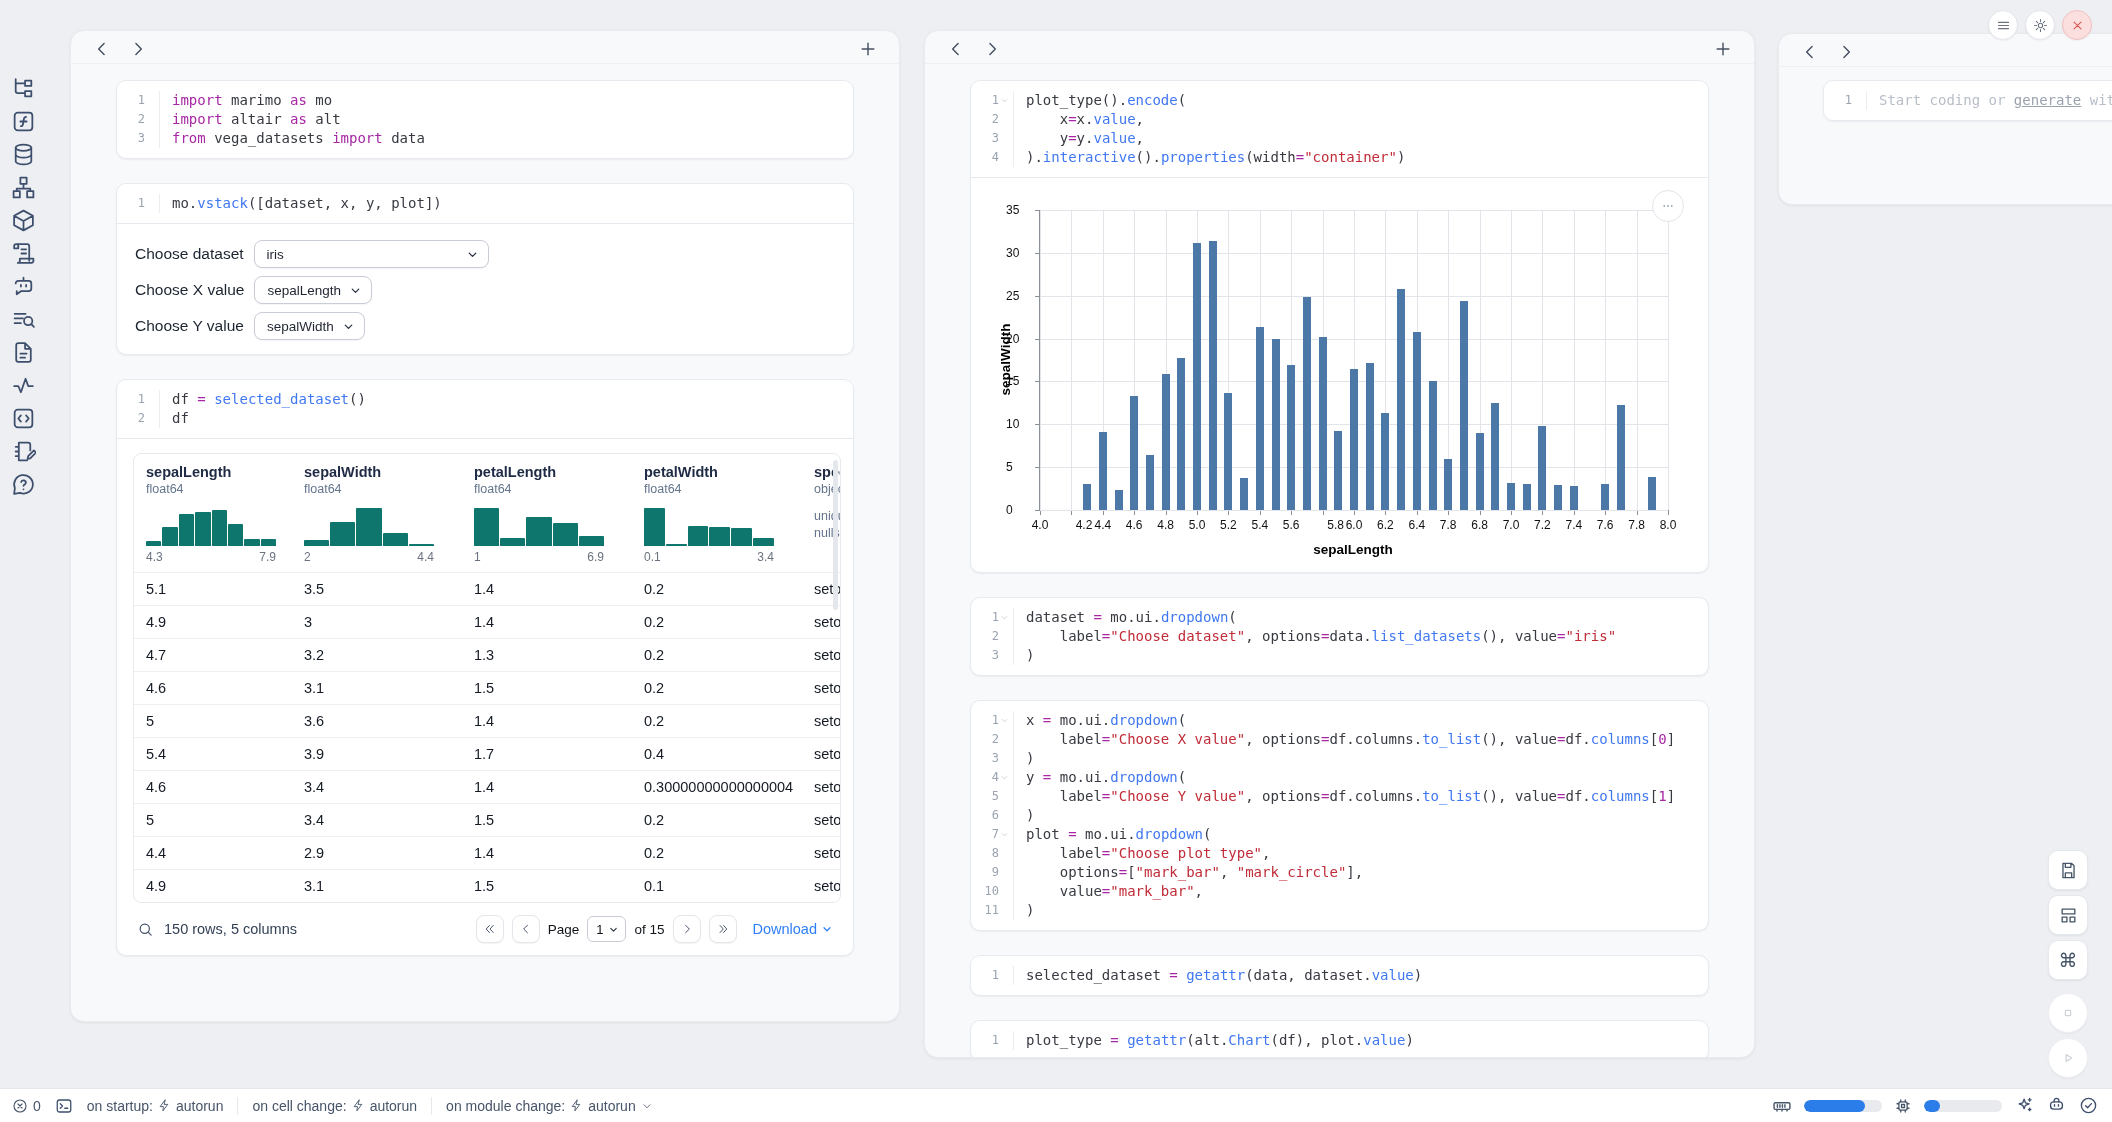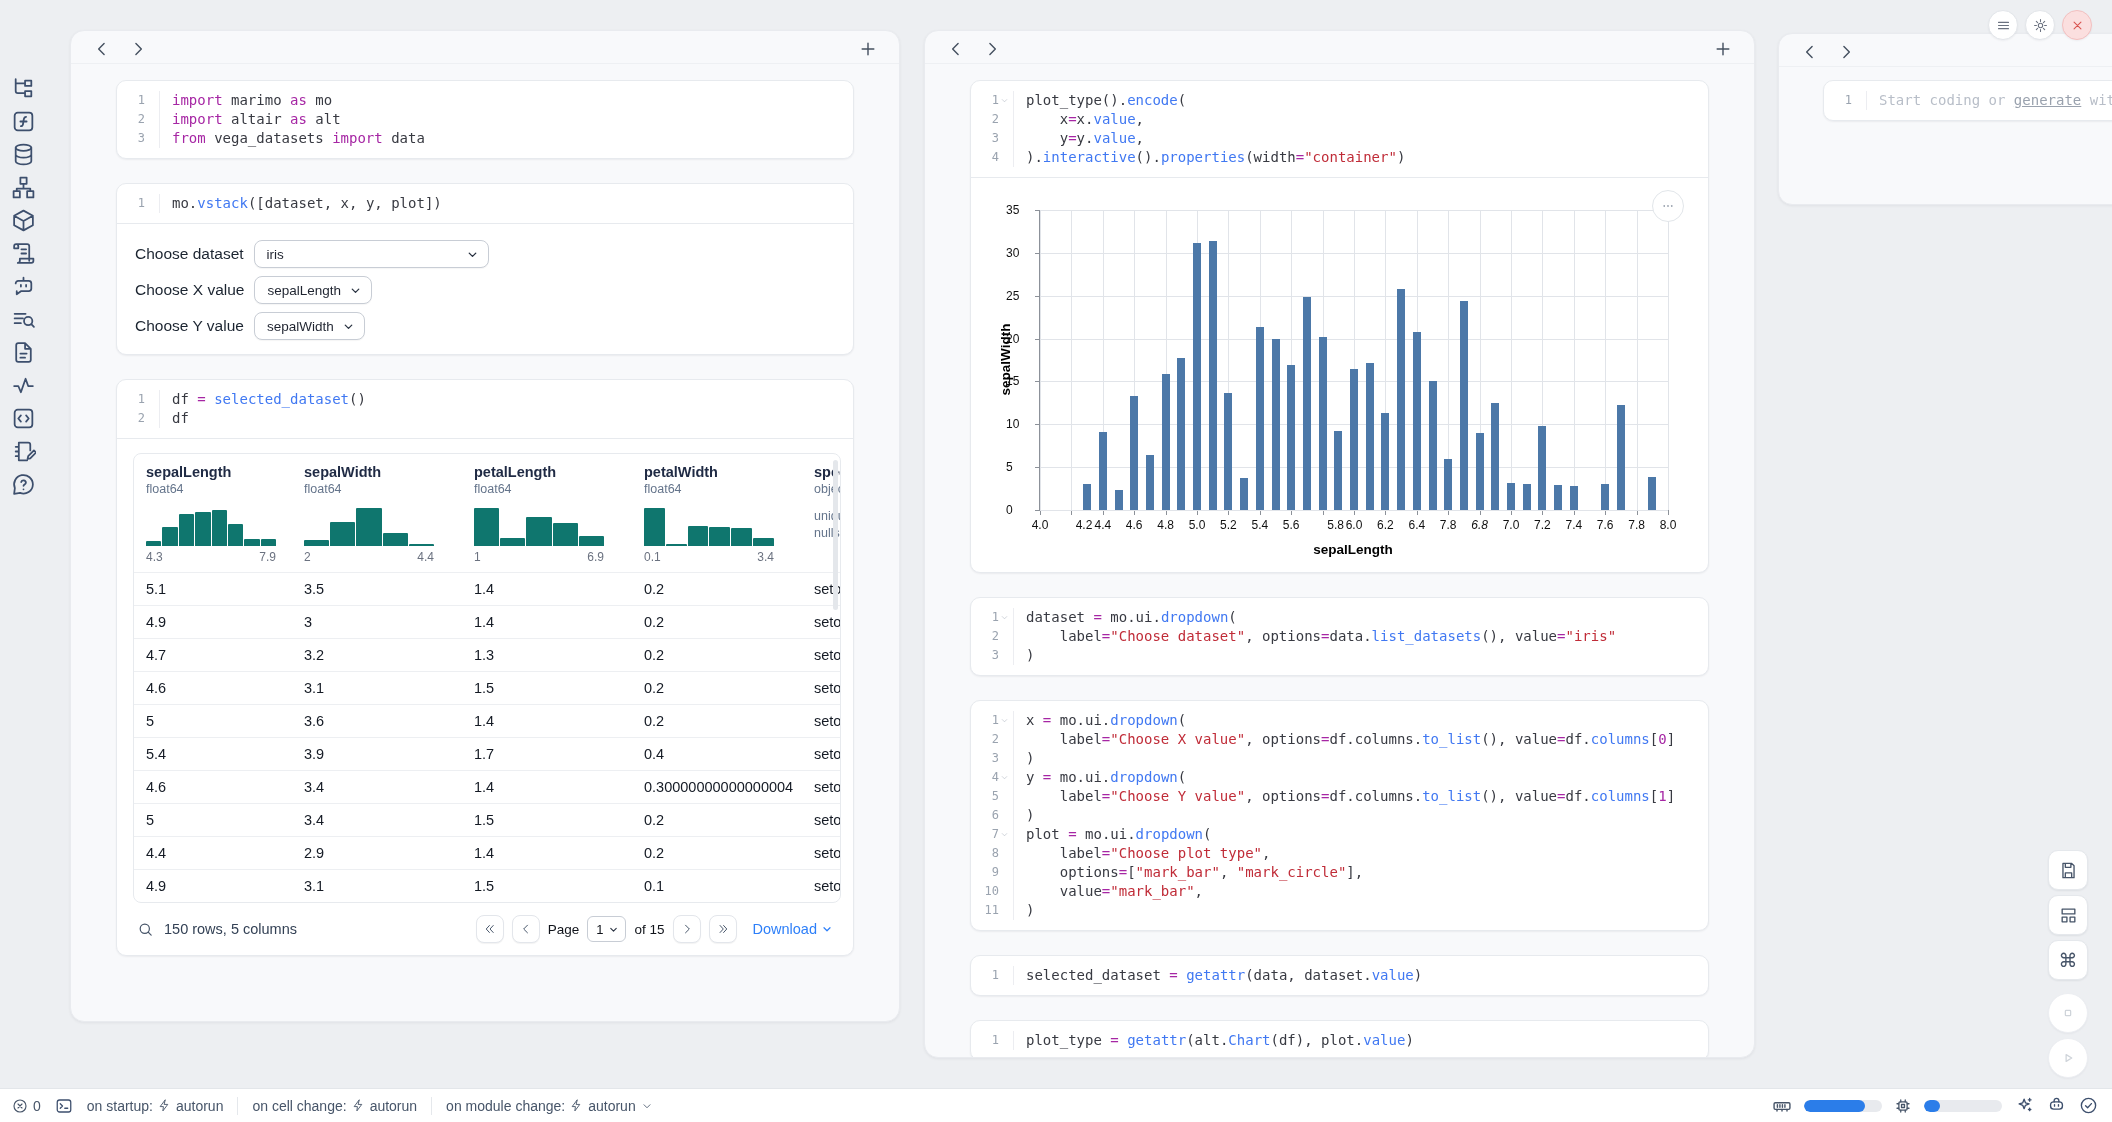--- a/index.html
+++ b/index.html
@@ -658,21 +658,21 @@
               <div class="tick-x" style="left: 345.4px;"></div>
               <div class="xlab" style="left: 345.4px;">6.2</div>
               <div class="gl-v" style="left: 376.8px;"></div>
               <div class="tick-x" style="left: 376.8px;"></div>
               <div class="xlab" style="left: 376.8px;">6.4</div>
               <div class="gl-v" style="left: 408.2px;"></div>
               <div class="tick-x" style="left: 408.2px;"></div>
               <div class="xlab" style="left: 408.2px;">7.8</div>
               <div class="gl-v" style="left: 439.6px;"></div>
               <div class="tick-x" style="left: 439.6px;"></div>
-              <div class="xlab" style="left: 439.6px; font-style: italic;">6.8</div>
+              <div class="xlab" style="left: 439.6px;">6.8</div>
               <div class="gl-v" style="left: 471px;"></div>
               <div class="tick-x" style="left: 471px;"></div>
               <div class="xlab" style="left: 471px;">7.0</div>
               <div class="gl-v" style="left: 502.4px;"></div>
               <div class="tick-x" style="left: 502.4px;"></div>
               <div class="xlab" style="left: 502.4px;">7.2</div>
               <div class="gl-v" style="left: 533.8px;"></div>
               <div class="tick-x" style="left: 533.8px;"></div>
               <div class="xlab" style="left: 533.8px;">7.4</div>
               <div class="gl-v" style="left: 565.2px;"></div>

